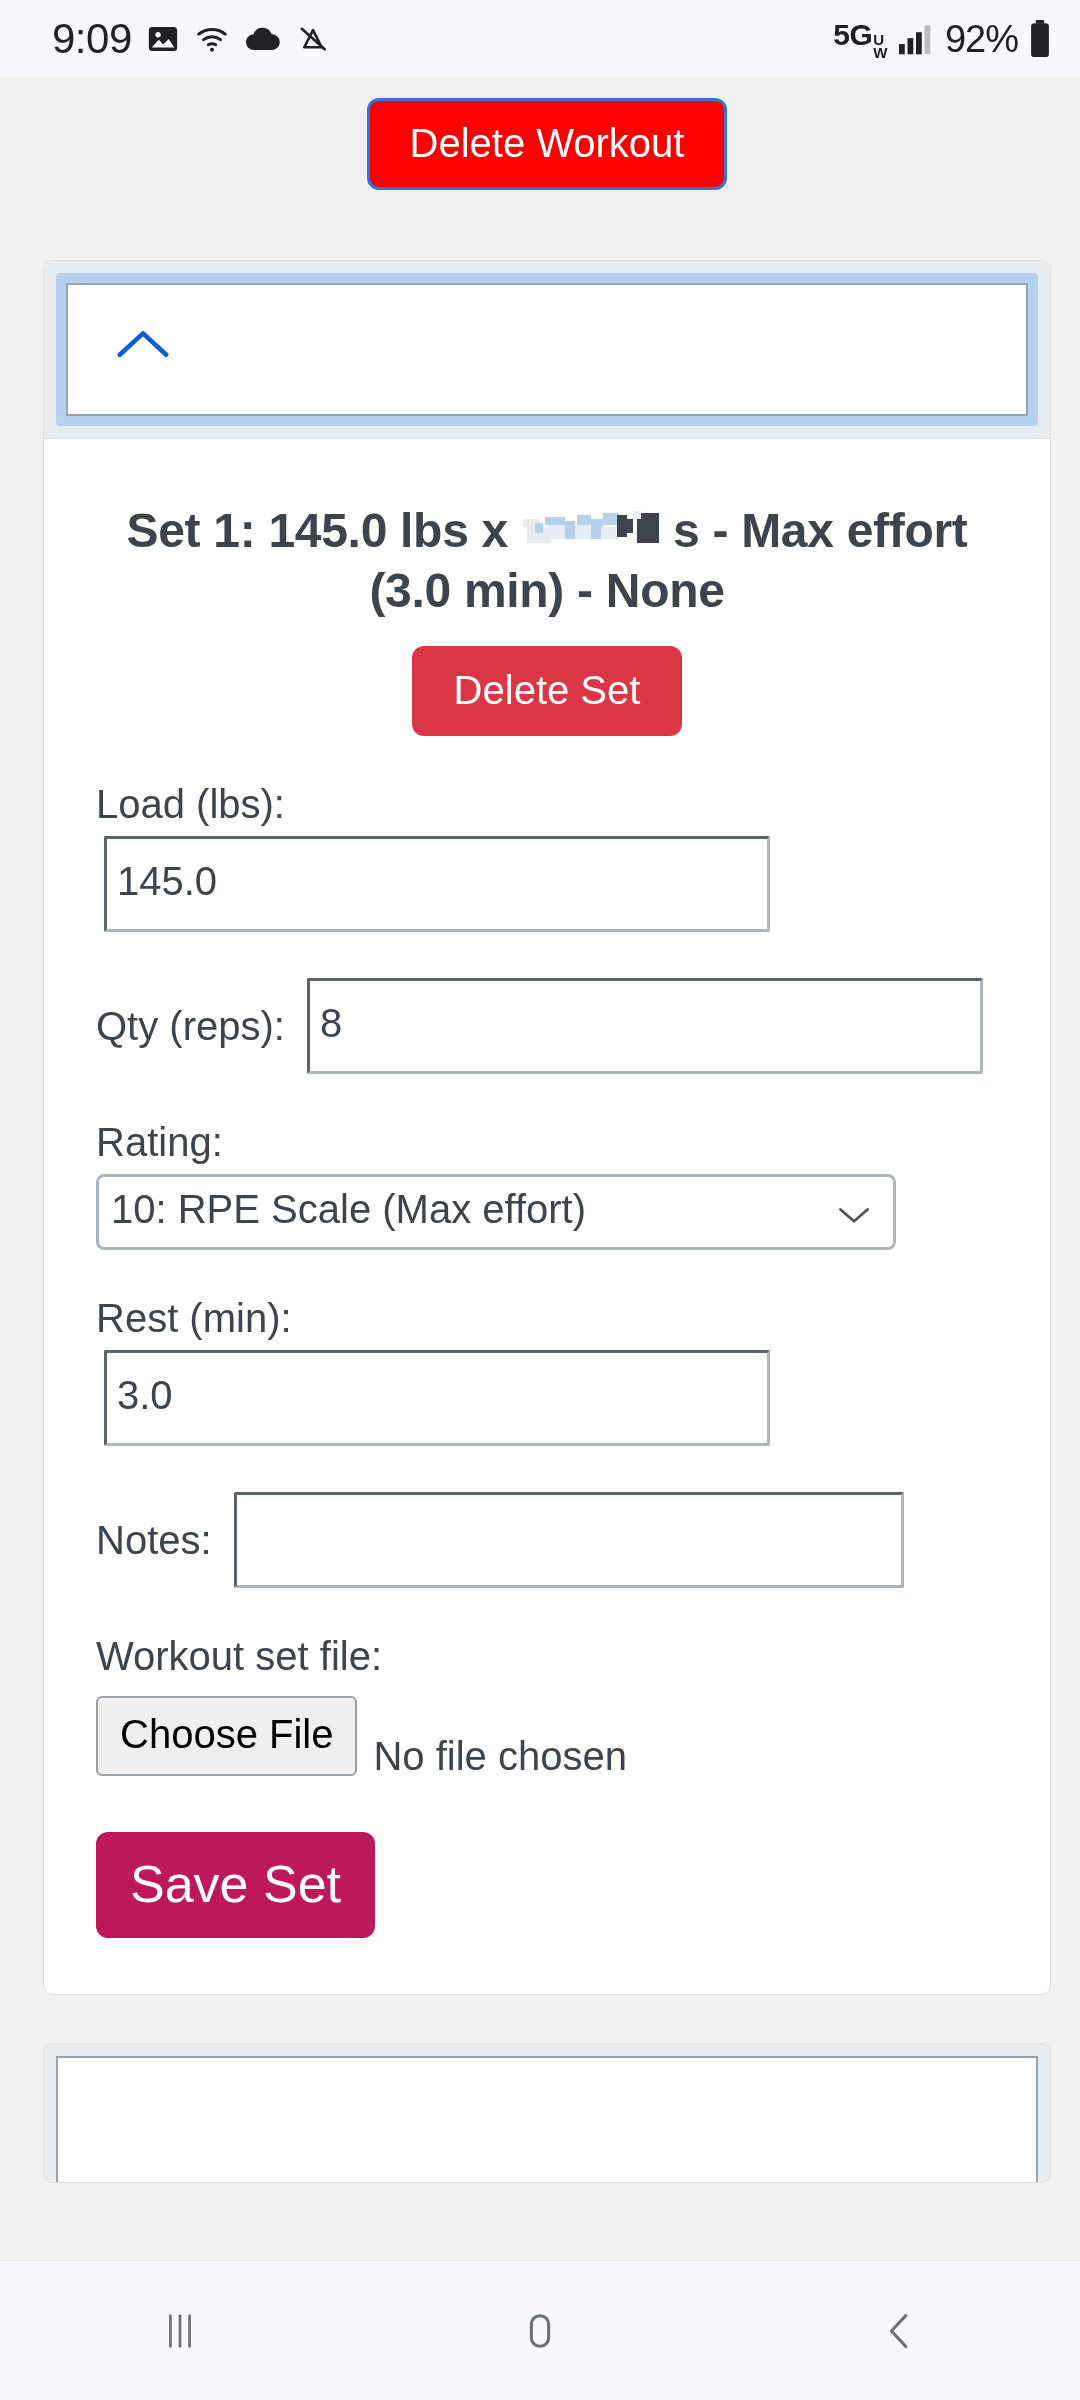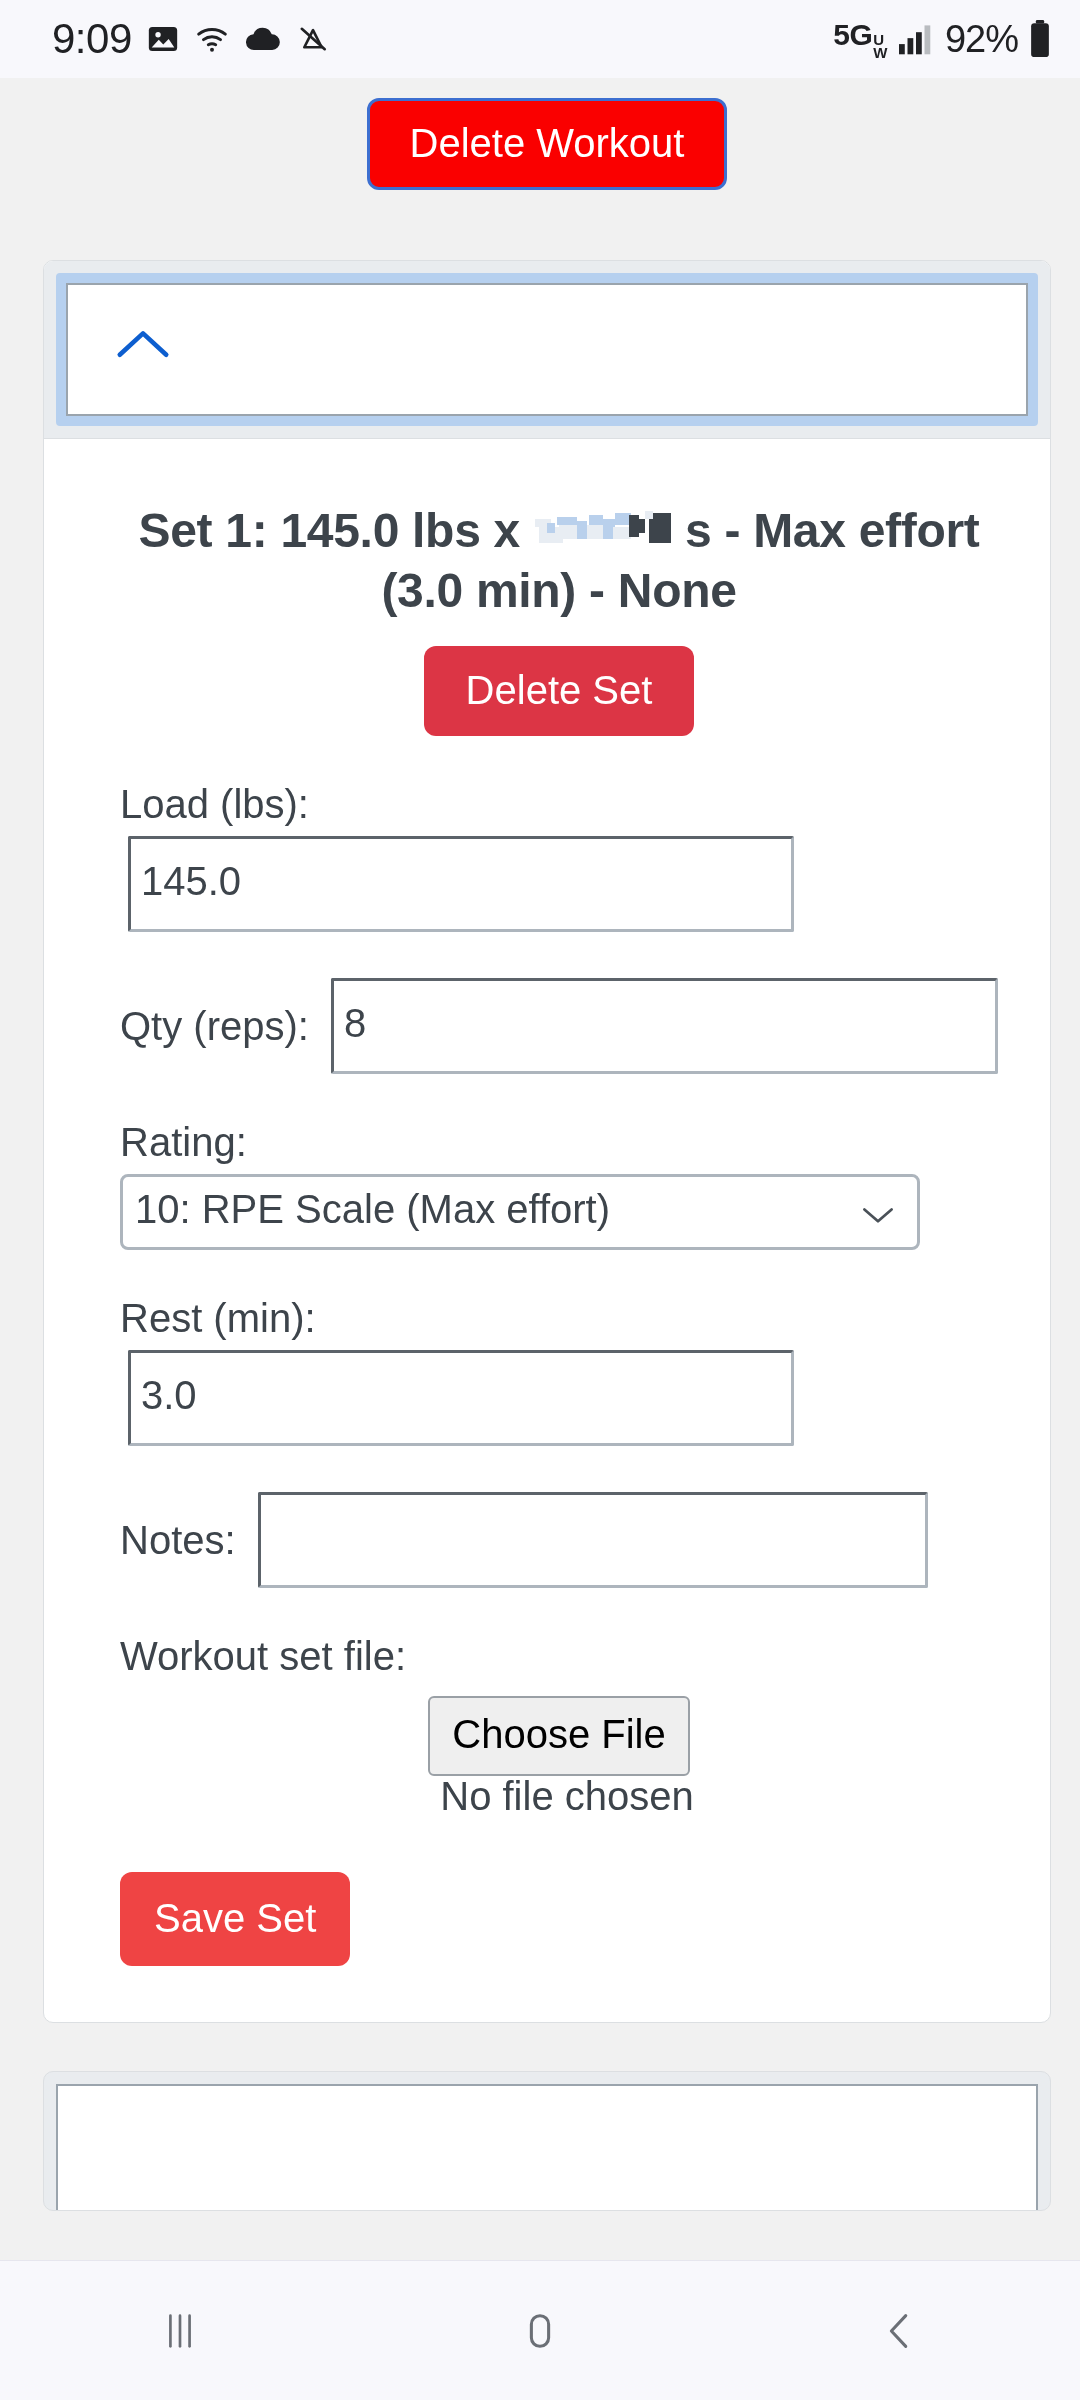--- a/index.html
+++ b/index.html
@@ -115,21 +115,21 @@
     font-size: 40px;
     color: #3c4247;
     font-family: "Liberation Sans", sans-serif;
     letter-spacing: 0.4px;
     cursor: pointer;
     text-align: left;
   }
   .chev { display: block; }
 
   .card-body {
-    padding: 40px 52px 56px 76px;
+    padding: 40px 52px 56px 52px;
   }
   .set-title {
     font-size: 48px;
     font-weight: 700;
     color: #3d444b;
     text-align: center;
     line-height: 1.26;
     padding: 22px 10px 0;
     letter-spacing: -0.3px;
   }
@@ -219,48 +219,47 @@
   }
   .select-chev {
     position: absolute;
     right: 22px;
     top: 50%;
     transform: translateY(-50%);
   }
 
   .file-row {
     display: flex;
-    align-items: center;
+    align-items: flex-end;
     margin-top: 18px;
-    flex-direction: column;
   }
   .btn-choose-file {
     background: #efefef;
     border: 2px solid #9aa0a6;
     border-radius: 6px;
     font-size: 40px;
     color: #000;
     font-family: "Liberation Sans", sans-serif;
     padding: 16px 22px 20px;
     line-height: 1;
     cursor: pointer;
   }
   .file-status {
     font-size: 40px;
     color: #3d444b;
     margin-left: 16px;
     line-height: 1;
   }
 
   .btn-save-set {
-    background: #ef4444;
+    background: #be185d;
     color: #fff;
     border: none;
     border-radius: 12px;
-    font-size: 40px;
+    font-size: 52px;
     font-family: "Liberation Sans", sans-serif;
     padding: 26px 34px 28px;
     line-height: 1;
     margin-top: 56px;
     cursor: pointer;
   }
 
   
   .card-next {
     margin: 48px 36px 0 36px;

